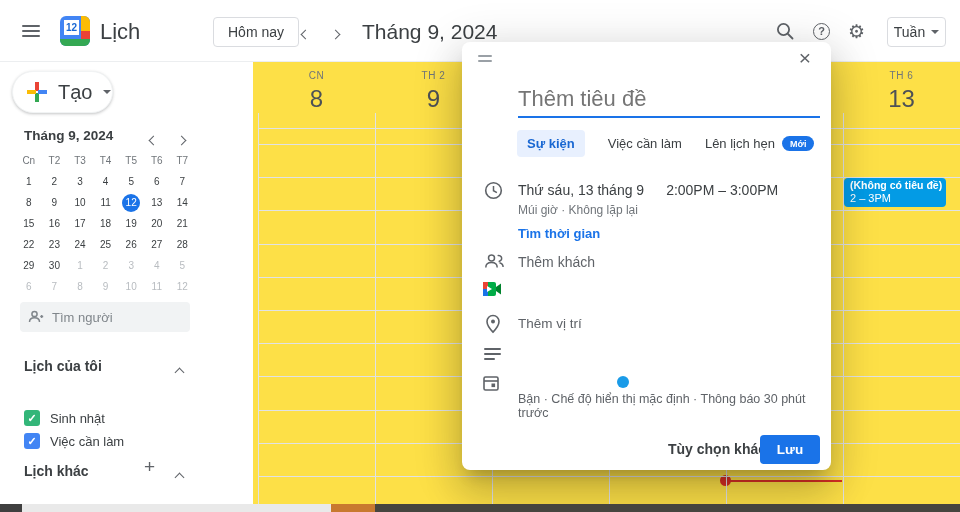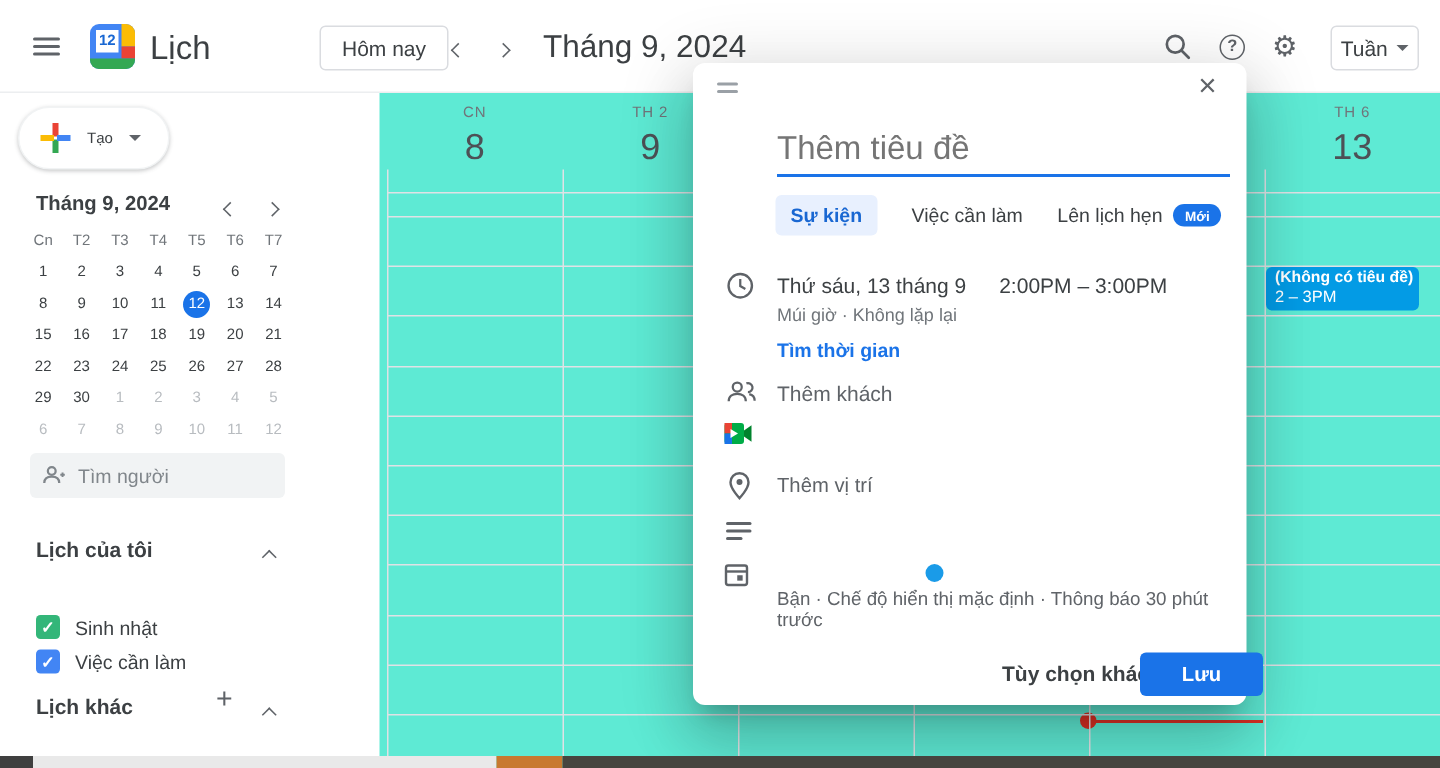--- a/index.html
+++ b/index.html
@@ -1,18 +1,18 @@
 <!DOCTYPE html>
 <html><head>
 <meta charset="utf-8">
 <style>
   * { margin:0; padding:0; box-sizing:border-box; }
   html,body { width:960px; height:512px; overflow:hidden; }
   body { font-family:"Liberation Sans", sans-serif; background:#fff; color:#3c4043; }
-  #app { position:relative; width:960px; height:512px; background:#5eead4; overflow:hidden; }
+  #app { position:relative; width:960px; height:512px; background:#fde047; overflow:hidden; }
 
   
   .topbar { position:absolute; left:0; top:0; width:960px; height:62px; background:#fff;
             border-bottom:1px solid #eceef0; z-index:5; }
   .hamburger { position:absolute; left:18px; top:22px; width:26px; height:18px; cursor:pointer; }
   .hamburger span { display:block; width:18px; height:2px; background:#5f6368; margin:3px 4px; border-radius:1px; }
   .logo { position:absolute; left:60px; top:16px; width:30px; height:30px; border-radius:6px;
           overflow:hidden; background:#4285f4; }
   .logo .tile { position:absolute; left:4px; top:4px; width:15px; height:15px; background:#fff;
                 color:#1967d2; font-size:10px; font-weight:bold; text-align:center; line-height:15px; }
@@ -36,21 +36,21 @@
               border-radius:4px; font-size:14px; color:#3c4043; background:#fff; cursor:pointer;
               display:flex; align-items:center; justify-content:center; gap:6px; }
   .caret-down { width:0; height:0; border-left:4px solid transparent; border-right:4px solid transparent;
                 border-top:4px solid #5f6368; }
 
   
   .sidebar { position:absolute; left:0; top:62px; width:253px; height:442px; background:#fff; z-index:4; }
   .create-btn { position:absolute; left:12px; top:9px; width:101px; height:42px; background:#fff;
                 border:1px solid #f1f3f4; border-radius:22px; box-shadow:0 1px 3px rgba(60,64,67,.3);
                 display:flex; align-items:center; padding-left:12px; gap:9px; cursor:pointer; }
-  .create-btn .label { font-size:10px; color:#3c4043; }
+  .create-btn .label { font-size:20px; color:#3c4043; }
   .minical-head { position:absolute; left:24px; top:66px; font-size:13.5px; font-weight:bold; color:#3c4043; }
   .minical-nav { position:absolute; top:68px; cursor:pointer; }
   .minical { position:absolute; left:16px; top:88px; width:186px; }
   .mc-row { display:flex; }
   .mc-cell { width:25.6px; height:21px; font-size:10px; display:flex; align-items:center; justify-content:center; }
   .mc-h { color:#70757a; }
   .mc-d { color:#3c4043; cursor:pointer; }
   .mc-d .num { width:18px; height:18px; line-height:18px; text-align:center; border-radius:50%; }
   .mc-d.muted { color:#b8bcc0; }
   .mc-d.selected .num { background:#1a73e8; color:#fff; }
@@ -99,21 +99,21 @@
   .dt-line .time { margin-left:22px; }
   .dt-sub { position:absolute; left:56px; top:161px; font-size:12px; color:#70757a; }
   .find-time { position:absolute; left:56px; top:184px; font-size:13px; font-weight:bold; color:#1a73e8; cursor:pointer; }
   .field-ph { position:absolute; left:56px; font-size:13.5px; color:#5f6368; cursor:pointer; }
   .meet-btn { position:absolute; left:56px; top:232px; width:272px; height:30px; border-radius:4px;
               color:#fff; font-size:13px; font-weight:bold; border:none; cursor:pointer; }
   .desc-icon span { display:block; height:2px; background:#5f6368; margin-bottom:3px; border-radius:1px; }
   .color-dot { position:absolute; left:155px; top:334px; width:12px; height:12px; border-radius:50%; background:#1a9be8; }
   .avail { position:absolute; left:56px; top:350px; font-size:12.5px; color:#5f6368; }
   .more-opts { position:absolute; left:206px; top:399px; font-size:14px; font-weight:bold; color:#3c4043; cursor:pointer; }
-  .save-btn { position:absolute; left:298px; top:393px; width:82px; height:29px; border:none; border-radius:4px;
+  .save-btn { position:absolute; left:298px; top:393px; width:60px; height:29px; border:none; border-radius:4px;
               color:#fff; font-size:13.5px; font-weight:bold; cursor:pointer; }
 
   
   .bottombar { position:absolute; left:0; top:504px; width:960px; height:8px; z-index:30; }
   .bottombar div { position:absolute; top:0; height:8px; }
   .bb1 { left:0; width:22px; background:#3f3f3f; }
   .bb2 { left:22px; width:309px; background:#e9e9e9; }
   .bb3 { left:331px; width:44px; background:#c8792f; }
   .bb4 { left:375px; width:585px; background:#46453f; }
   svg { display:block; }

